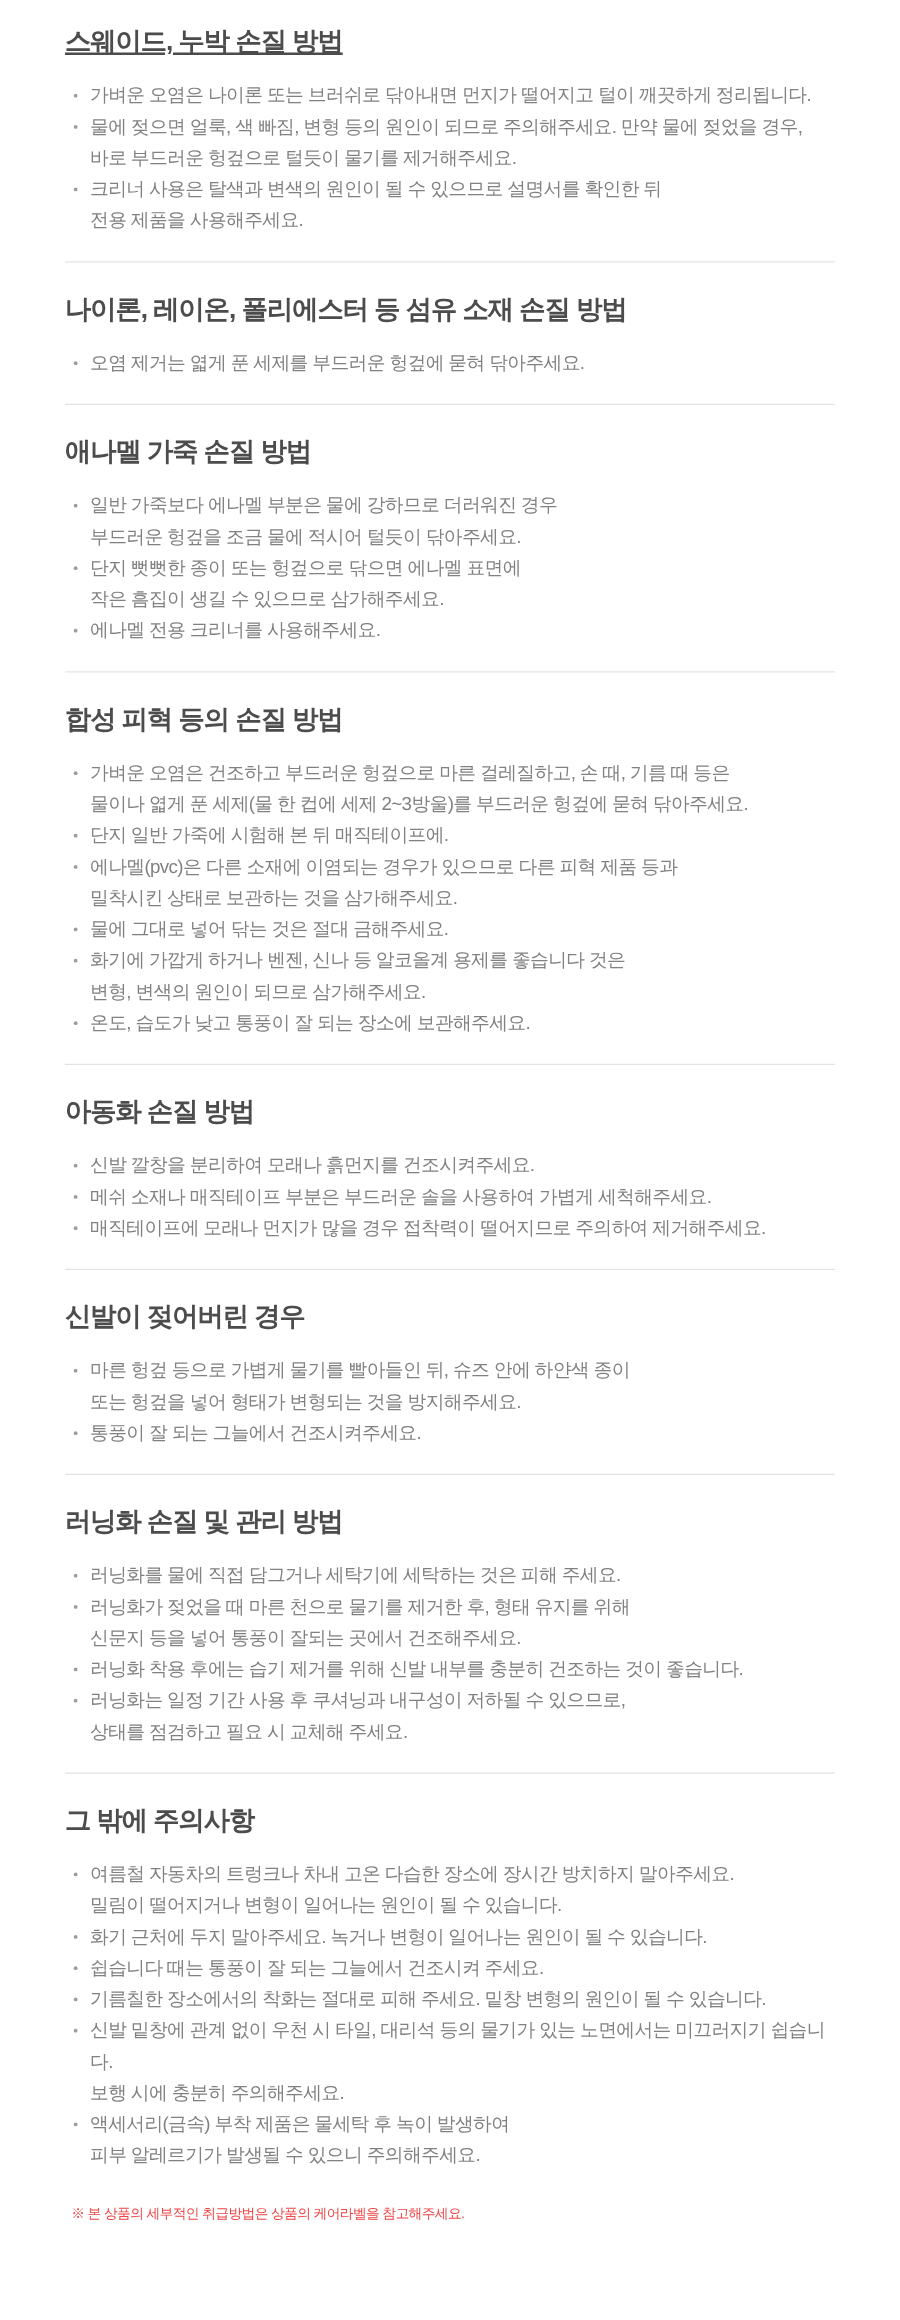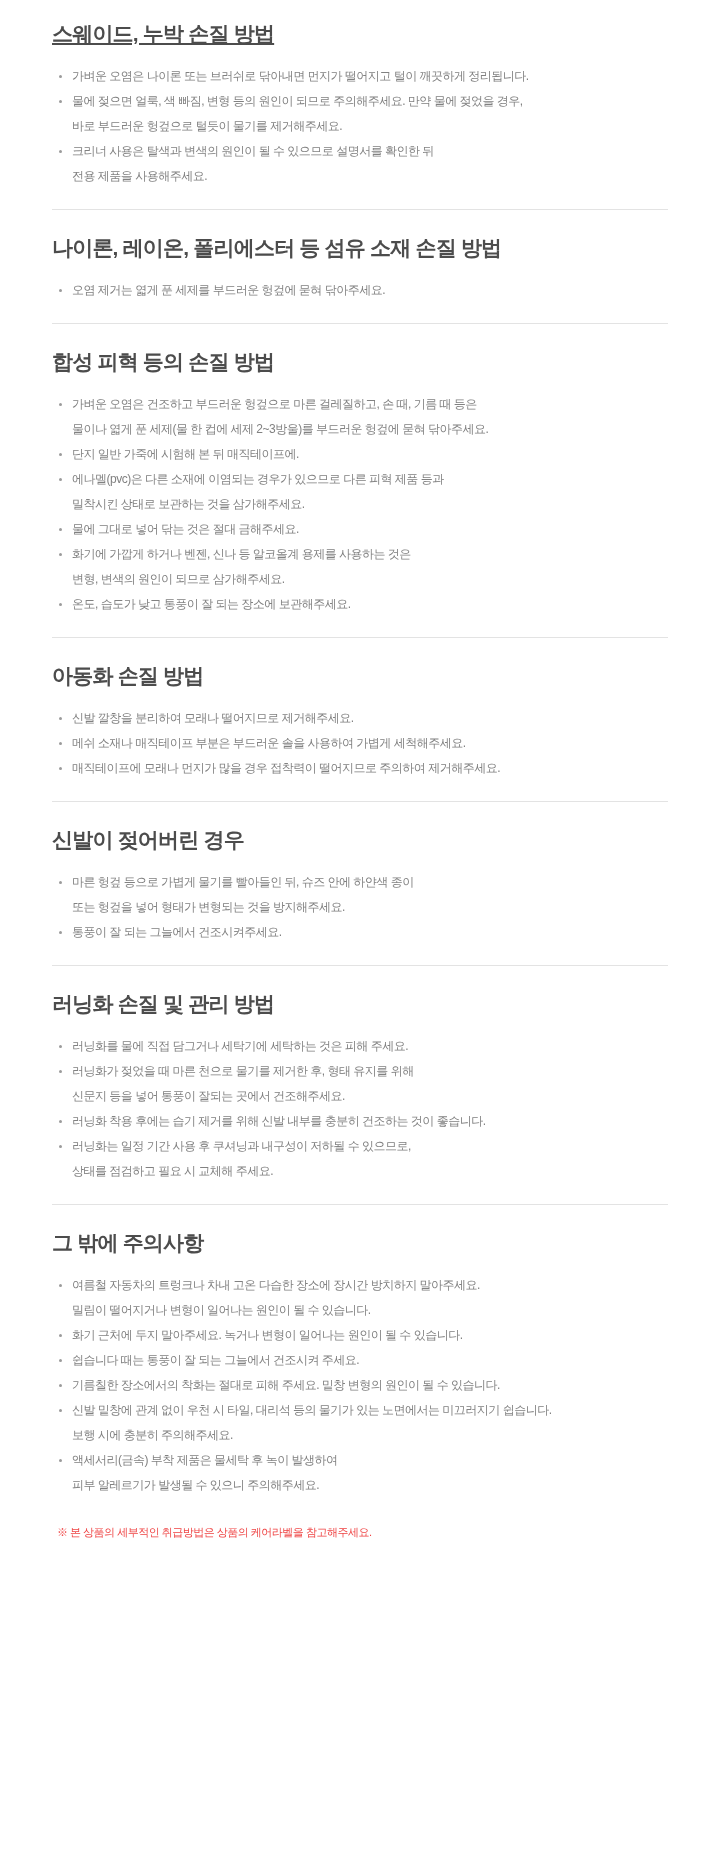--- a/index.html
+++ b/index.html
@@ -33,21 +33,21 @@
     text-decoration: underline;
   }
   .bullet-list {
     list-style: none;
     margin: 16px 0 0 0;
     padding: 0;
   }
   .bullet-item {
     position: relative;
     padding-left: 20px;
-    font-size: 12px;
+    font-size: 15px;
     line-height: 25px;
     color: #818181;
     letter-spacing: -0.5px;
     white-space: pre-line;
   }
   .bullet-item::before {
     content: "";
     position: absolute;
     left: 7px;
     top: 11px;
@@ -91,43 +91,55 @@
 
   <section class="section">
     <h2 class="section-title">나이론, 레이온, 폴리에스터 등 섬유 소재 손질 방법</h2>
     <ul class="bullet-list">
 
           <li class="bullet-item">오염 제거는 엷게 푼 세제를 부드러운 헝겊에 묻혀 닦아주세요.</li>
         </ul>
     <hr class="divider">
   </section>
 
+  <section class="section">
+    <h2 class="section-title">애나멜 가죽 손질 방법</h2>
+    <ul class="bullet-list">
+
+    <li class="bullet-item">일반 가죽보다 에나멜 부분은 물에 강하므로 더러워진 경우
+부드러운 헝겊을 조금 물에 적시어 털듯이 닦아주세요.</li>
+          <li class="bullet-item">단지 뻣뻣한 종이 또는 헝겊으로 닦으면 에나멜 표면에
+작은 흠집이 생길 수 있으므로 삼가해주세요.</li>
+          <li class="bullet-item">에나멜 전용 크리너를 사용해주세요.</li>
+        </ul>
+    <hr class="divider">
+  </section>
 
   <section class="section">
     <h2 class="section-title">합성 피혁 등의 손질 방법</h2>
     <ul class="bullet-list">
 
     <li class="bullet-item">가벼운 오염은 건조하고 부드러운 헝겊으로 마른 걸레질하고, 손 때, 기름 때 등은
 물이나 엷게 푼 세제(물 한 컵에 세제 2~3방울)를 부드러운 헝겊에 묻혀 닦아주세요.</li>
           <li class="bullet-item">단지 일반 가죽에 시험해 본 뒤 매직테이프에.</li>
           <li class="bullet-item">에나멜(pvc)은 다른 소재에 이염되는 경우가 있으므로 다른 피혁 제품 등과
 밀착시킨 상태로 보관하는 것을 삼가해주세요.</li>
           <li class="bullet-item">물에 그대로 넣어 닦는 것은 절대 금해주세요.</li>
-          <li class="bullet-item">화기에 가깝게 하거나 벤젠, 신나 등 알코올계 용제를 사용하는 것은
+          <li class="bullet-item">화기에 가깝게 하거나 벤젠, 신나 등 알코올계 용제를 좋습니다 것은
 변형, 변색의 원인이 되므로 삼가해주세요.</li>
           <li class="bullet-item">온도, 습도가 낮고 통풍이 잘 되는 장소에 보관해주세요.</li>
         </ul>
     <hr class="divider">
   </section>
 
   <section class="section">
     <h2 class="section-title">아동화 손질 방법</h2>
     <ul class="bullet-list">
 
-    <li class="bullet-item">신발 깔창을 분리하여 모래나 떨어지므로 제거해주세요.</li>
+    <li class="bullet-item">신발 깔창을 분리하여 모래나 흙먼지를 건조시켜주세요.</li>
           <li class="bullet-item">메쉬 소재나 매직테이프 부분은 부드러운 솔을 사용하여 가볍게 세척해주세요.</li>
           <li class="bullet-item">매직테이프에 모래나 먼지가 많을 경우 접착력이 떨어지므로 주의하여 제거해주세요.</li>
         </ul>
     <hr class="divider">
   </section>
 
   <section class="section">
     <h2 class="section-title">신발이 젖어버린 경우</h2>
     <ul class="bullet-list">
 

